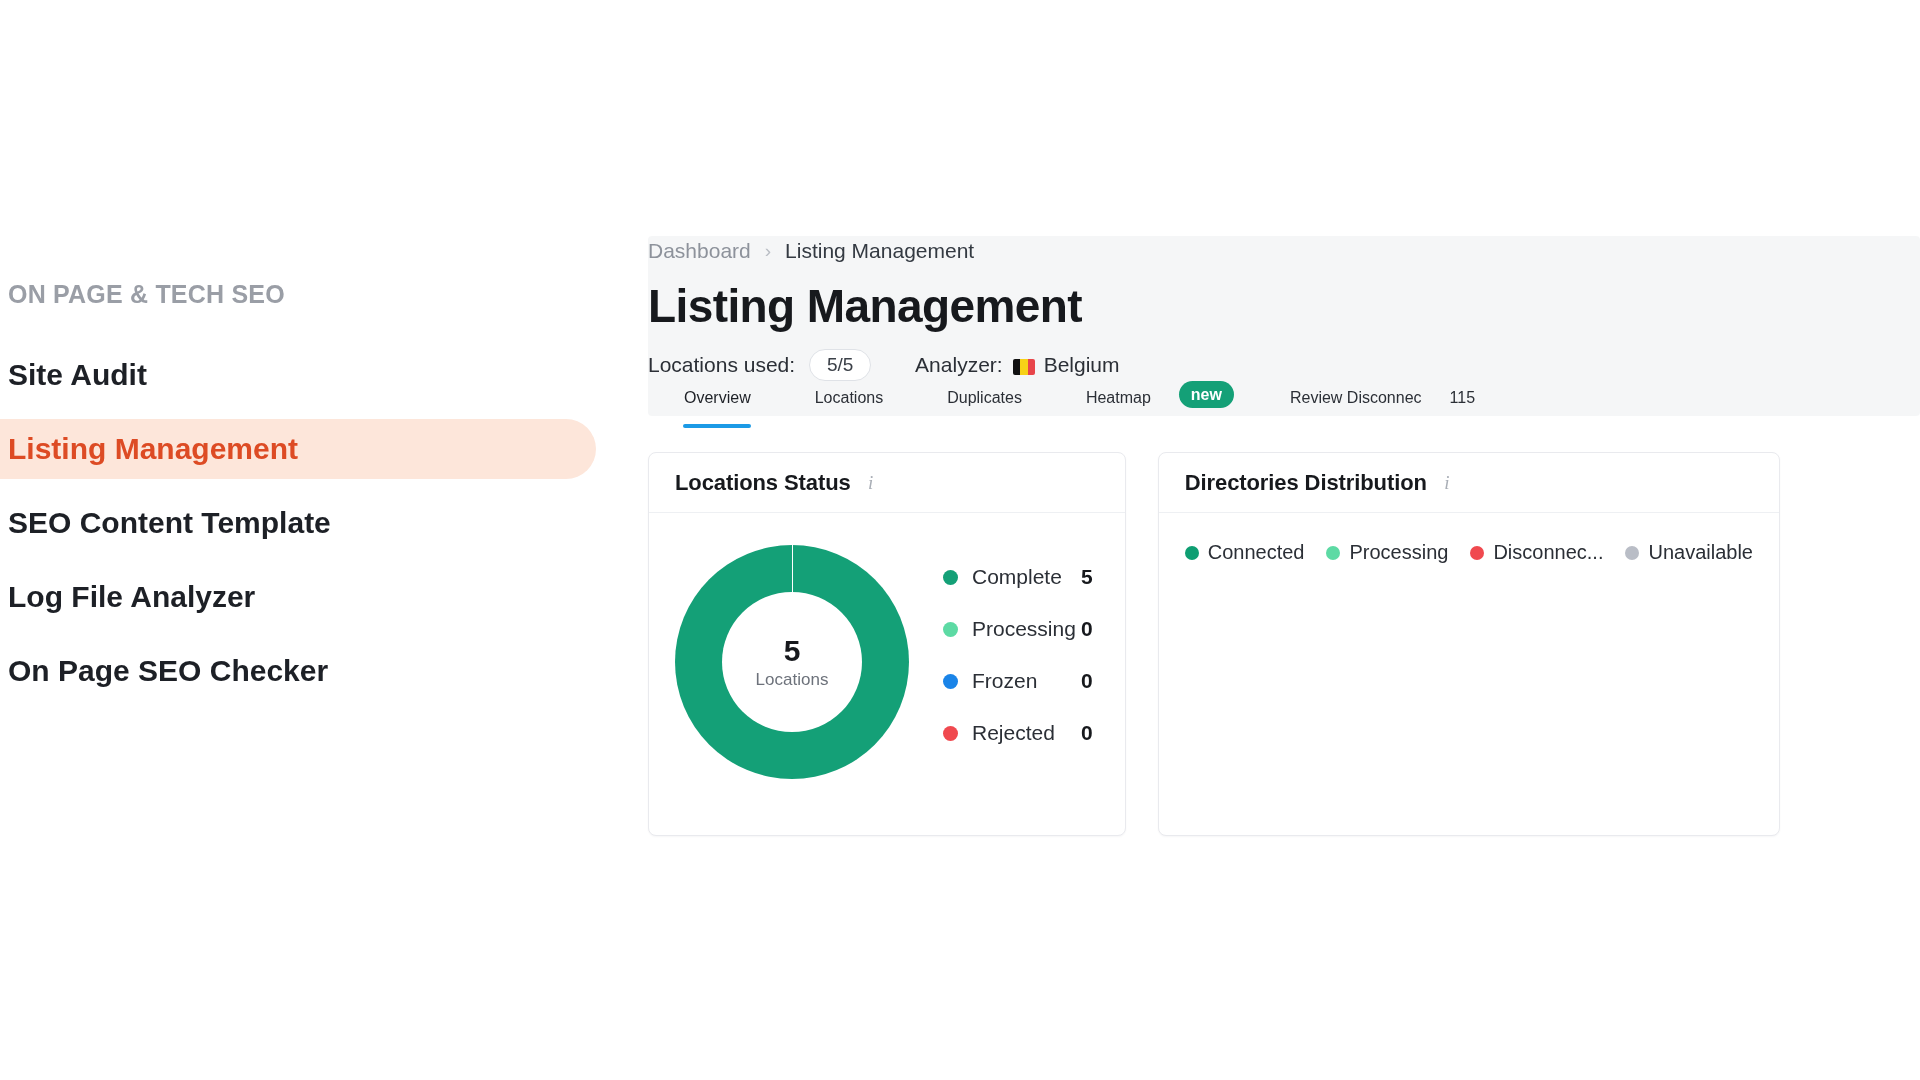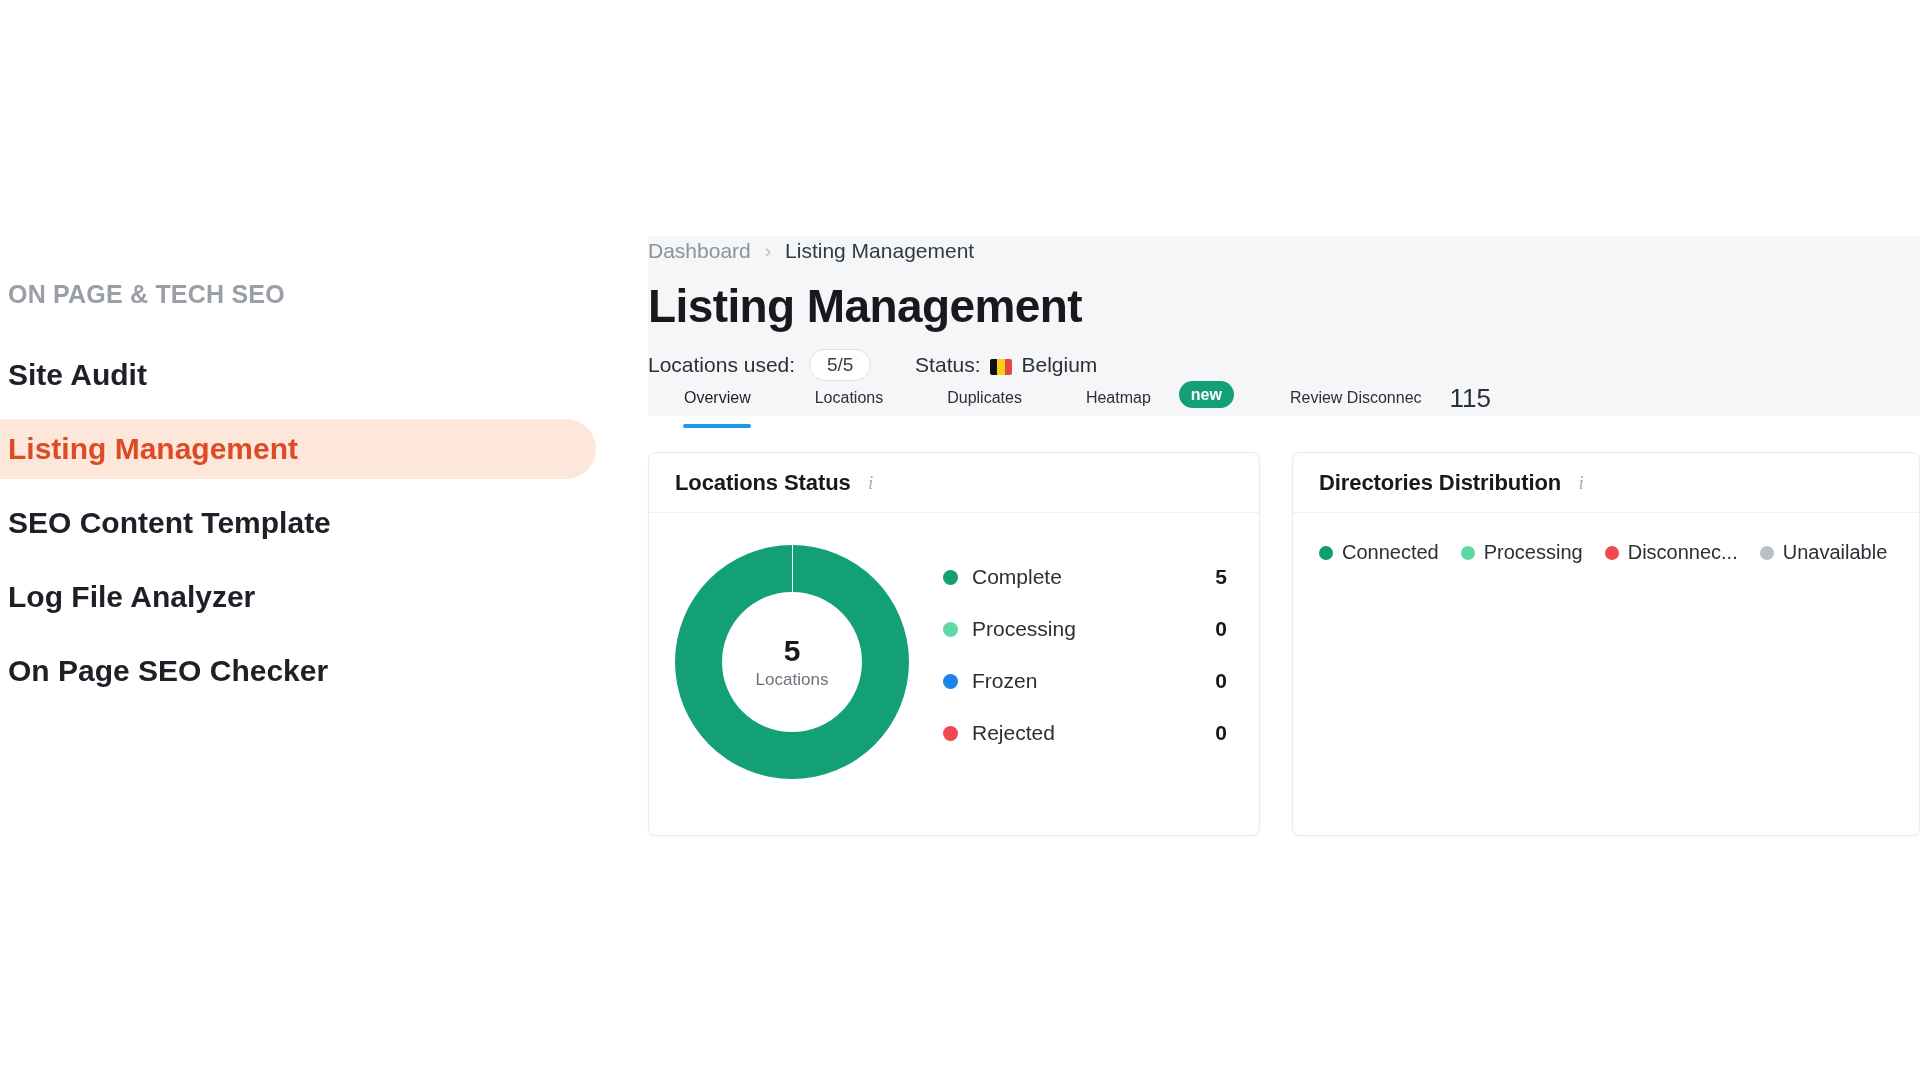--- a/index.html
+++ b/index.html
@@ -193,31 +193,31 @@
     border-radius: 14px;
     background: #14a077;
     color: #ffffff;
     font-size: 16px;
     font-weight: bold;
     position: relative;
     top: -3px;
     margin-right: 20px;
   }
   .tab-count {
-    font-size: 26px;
+    font-size: 16px;
     color: #2b2f36;
     line-height: 28px;
   }
 
   
   .cards-row {
     position: absolute;
     left: 0;
     top: 448px;
-    width: 1272px;
+    width: 1132px;
     display: flex;
     gap: 32px;
     justify-content: center;
   }
 
   .card {
     background: #ffffff;
     border: 1px solid #e9eaee;
     border-radius: 8px;
     box-shadow: 0 1px 2px rgba(20, 25, 40, 0.04);
@@ -384,21 +384,21 @@
       </div>
 
       <h1 class="page-title">Listing Management</h1>
 
       <div class="meta-row">
         <span class="meta-label">Locations used:</span>
         <span class="meta-pill">5/5</span>
 
         <span class="meta-gap"></span>
 
-        <span class="meta-label">Status:</span>
+        <span class="meta-label">Analyzer:</span>
         <span class="flag"></span>
         <span class="meta-label">Belgium</span>
       </div>
     </div>
 
     <div class="tabs">
       <div class="tab active">Overview</div>
       <div class="tab">Locations</div>
       <div class="tab">Duplicates</div>
       <div class="tab">Heatmap</div>

